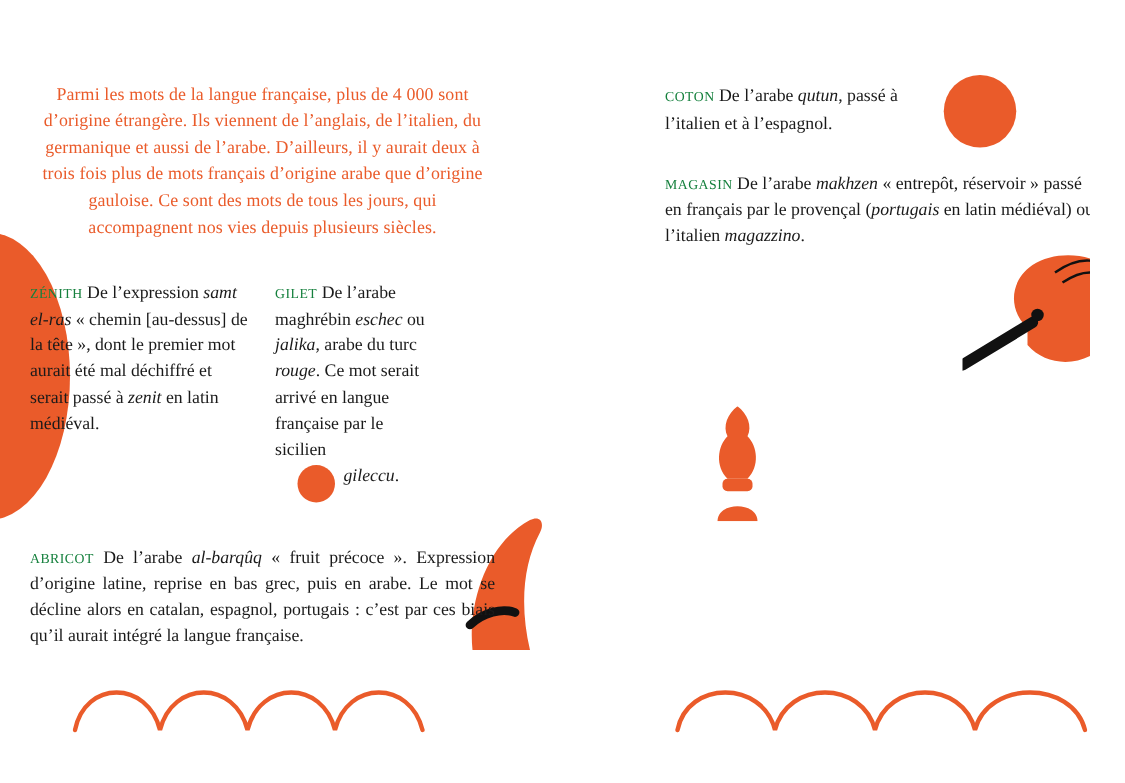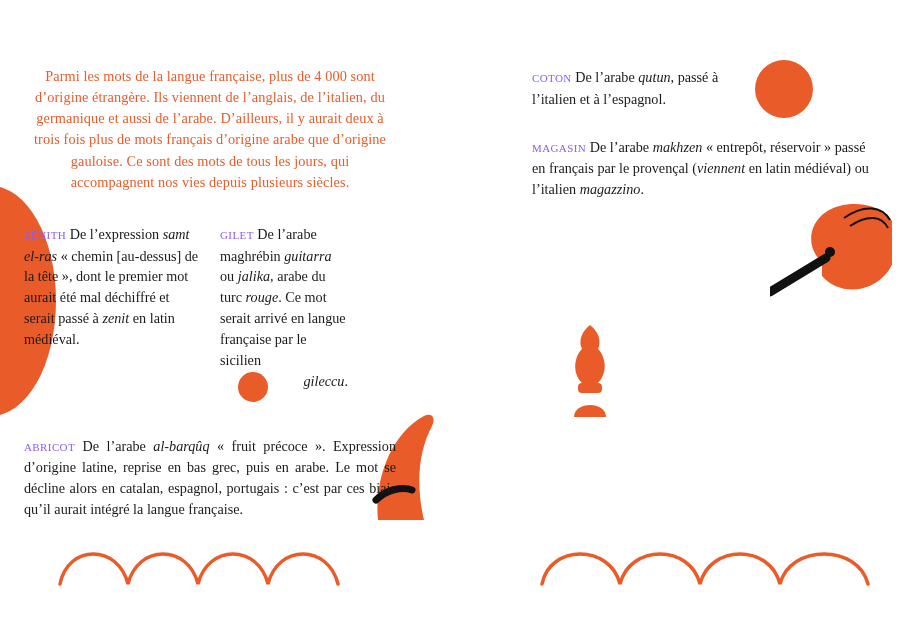--- a/index.html
+++ b/index.html
@@ -12,21 +12,20 @@
     background: #ffffff;
     font-family: "Liberation Serif", serif;
     color: #1a1a1a;
     overflow: hidden;
   }
   .page {
     position: relative;
     width: 872px;
     height: 626px;
     overflow: hidden;
-    padding-left: 20px;
   }
 
   
   .shape {
     position: absolute;
     pointer-events: none;
   }
   .blob-left {
     left: -74px;
     top: 186px;
@@ -126,35 +125,35 @@
   .entry {
     font-size: 14.2px;
     line-height: 1.47;
     margin: 0 0 17px 0;
     text-align: left;
   }
   .entry.j {
     text-align: justify;
   }
   .entry .term {
-    color: #8b5cf6;
+    color: #15803d;
     font-variant: small-caps;
     text-transform: lowercase;
     letter-spacing: .4px;
     font-size: 15.4px;
   }
   .entry .term::first-letter {
     font-size: 1.06em;
   }
   .entry i {
     font-style: italic;
   }
   .gilet-tail {
     display: block;
-    text-align: right;
+    text-align: center;
     padding-left: 26px;
   }
   .zenith-block { margin-top: 4px; }
   .right-entry { margin-bottom: 26px; }
   .echecs {
     padding-left: 42px;
   }
   .guitare {
     padding-right: 0;
     width: 300px;
@@ -201,37 +200,37 @@
     <p class="intro">Parmi les mots de la langue française, plus de 4 000 sont d’origine étrangère. Ils viennent de l’anglais, de l’italien, du germanique et aussi de l’arabe. D’ailleurs, il y aurait deux à trois fois plus de mots français d’origine arabe que d’origine gauloise. Ce sont des mots de tous les jours, qui accompagnent nos vies depuis plusieurs siècles.</p>
 
     <div class="twocol zenith-block">
       <div class="sub">
         <p class="entry">
           <span class="term">Zénith</span><span> De l’expression </span><i>samt el-ras</i><span> « chemin [au-dessus] de la tête », dont le premier mot aurait été mal déchiffré et serait passé à </span><i>zenit</i><span> en latin médiéval.</span>
         </p>
       </div>
       <div class="sub narrow">
         <p class="entry">
-          <span class="term">Gilet</span><span> De l’arabe maghrébin </span><i>guitarra</i><span> ou </span><i>jalika</i><span>, arabe du turc </span><i>rouge</i><span>. Ce mot serait arrivé en langue française par le sicilien </span><span class="gilet-tail"><i>gileccu</i><span>.</span></span>
+          <span class="term">Gilet</span><span> De l’arabe maghrébin </span><i>eschec</i><span> ou </span><i>jalika</i><span>, arabe du turc </span><i>rouge</i><span>. Ce mot serait arrivé en langue française par le sicilien </span><span class="gilet-tail"><i>gileccu</i><span>.</span></span>
         </p>
       </div>
     </div>
 
     <p class="entry j" style="margin-top:26px;">
       <span class="term">Abricot</span><span> De l’arabe </span><i>al-barqûq</i><span> « fruit précoce ». Expression d’origine latine, reprise en bas grec, puis en arabe. Le mot se décline alors en catalan, espagnol, portugais : c’est par ces biais qu’il aurait intégré la langue française.</span>
     </p>
   </div>
 
   <div class="col-right">
 
     <p class="entry right-entry" style="width:230px;">
       <span class="term">Coton</span><span> De l’arabe </span><i>qutun</i><span>, passé à l’italien et à l’espagnol.</span>
     </p>
 
 
 
 
     <p class="entry">
-      <span class="term">Magasin</span><span> De l’arabe </span><i>makhzen</i><span> « entrepôt, réservoir » passé en français par le provençal (</span><i>viennent</i><span> en latin médiéval) ou l’italien </span><i>magazzino</i><span>.</span>
+      <span class="term">Magasin</span><span> De l’arabe </span><i>makhzen</i><span> « entrepôt, réservoir » passé en français par le provençal (</span><i>portugais</i><span> en latin médiéval) ou l’italien </span><i>magazzino</i><span>.</span>
     </p>
   </div>
 
 </div>
 
 </body></html>

